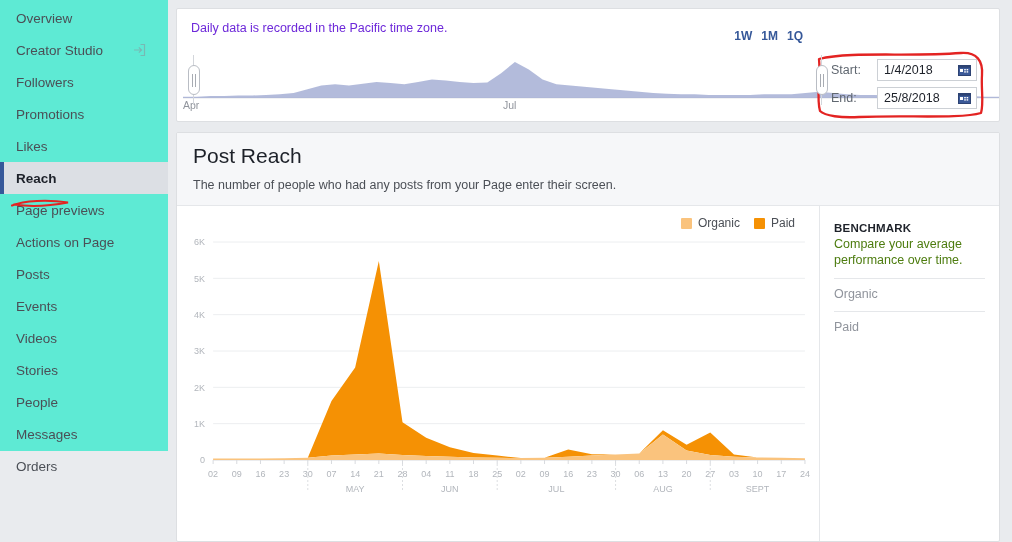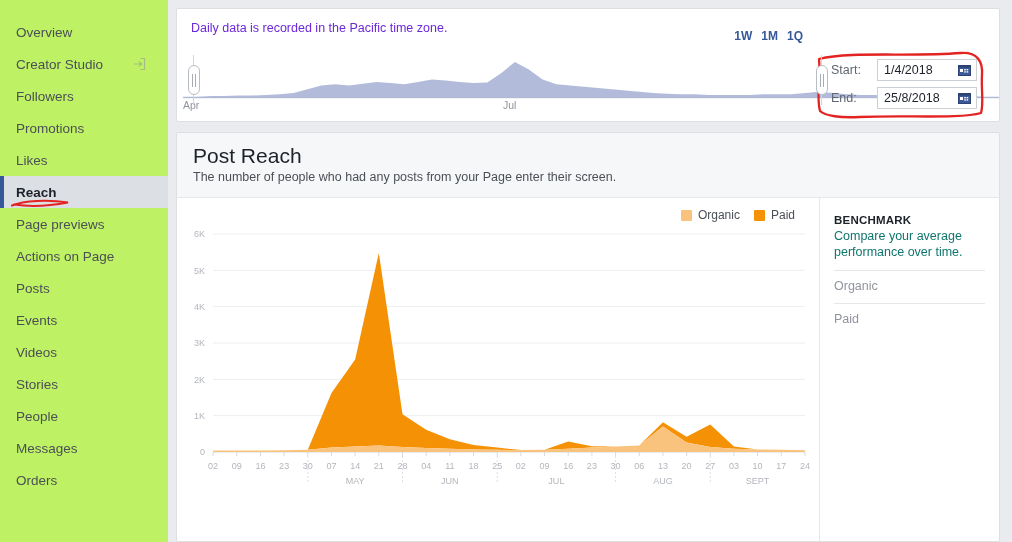--- a/index.html
+++ b/index.html
@@ -8,23 +8,23 @@
     width: 1012px; height: 542px;
     overflow: hidden;
     background: #e9ebee;
     font-family: "Liberation Sans", sans-serif;
     -webkit-font-smoothing: antialiased;
   }
   .app { position: relative; width: 1012px; height: 542px; display: flex; }
 
   
   .sidebar {
-    width: 168px; height: 542px;
-    background: #bef264;
-    padding-top: 16px;
+    width: 168px; height: 451px;
+    background: #5eead4;
+    padding-top: 2px;
     flex: none;
     position: relative;
   }
   .nav-item {
     position: relative;
     height: 32px;
     display: flex;
     align-items: center;
     padding-left: 16px;
     font-size: 13.5px;
@@ -189,21 +189,21 @@
     padding: 12px 16px 13px 16px;
   }
   .reach-title {
     font-size: 21px;
     color: #1d2129;
     line-height: 22px;
   }
   .reach-sub {
     font-size: 12.5px;
     color: #4b4f56;
-    margin-top: 3px;
+    margin-top: 11px;
   }
   .reach-body {
     flex: 1;
     display: flex;
     min-height: 0;
   }
   .chart-col {
     flex: 1;
     position: relative;
     padding: 8px 0 0 0;
@@ -231,21 +231,21 @@
     padding: 16px 14px 0 14px;
   }
   .bench-title {
     font-size: 11.5px;
     font-weight: bold;
     color: #1d2129;
     letter-spacing: .2px;
   }
   .bench-desc {
     font-size: 12.5px;
-    color: #0f766e;
+    color: #4d7c0f;
     line-height: 16px;
     margin-top: 2px;
   }
   .bench-row {
     border-top: 1px solid #e5e7ea;
     margin-top: 10px;
     padding-top: 8px;
     font-size: 12.5px;
     color: #90949c;
   }

